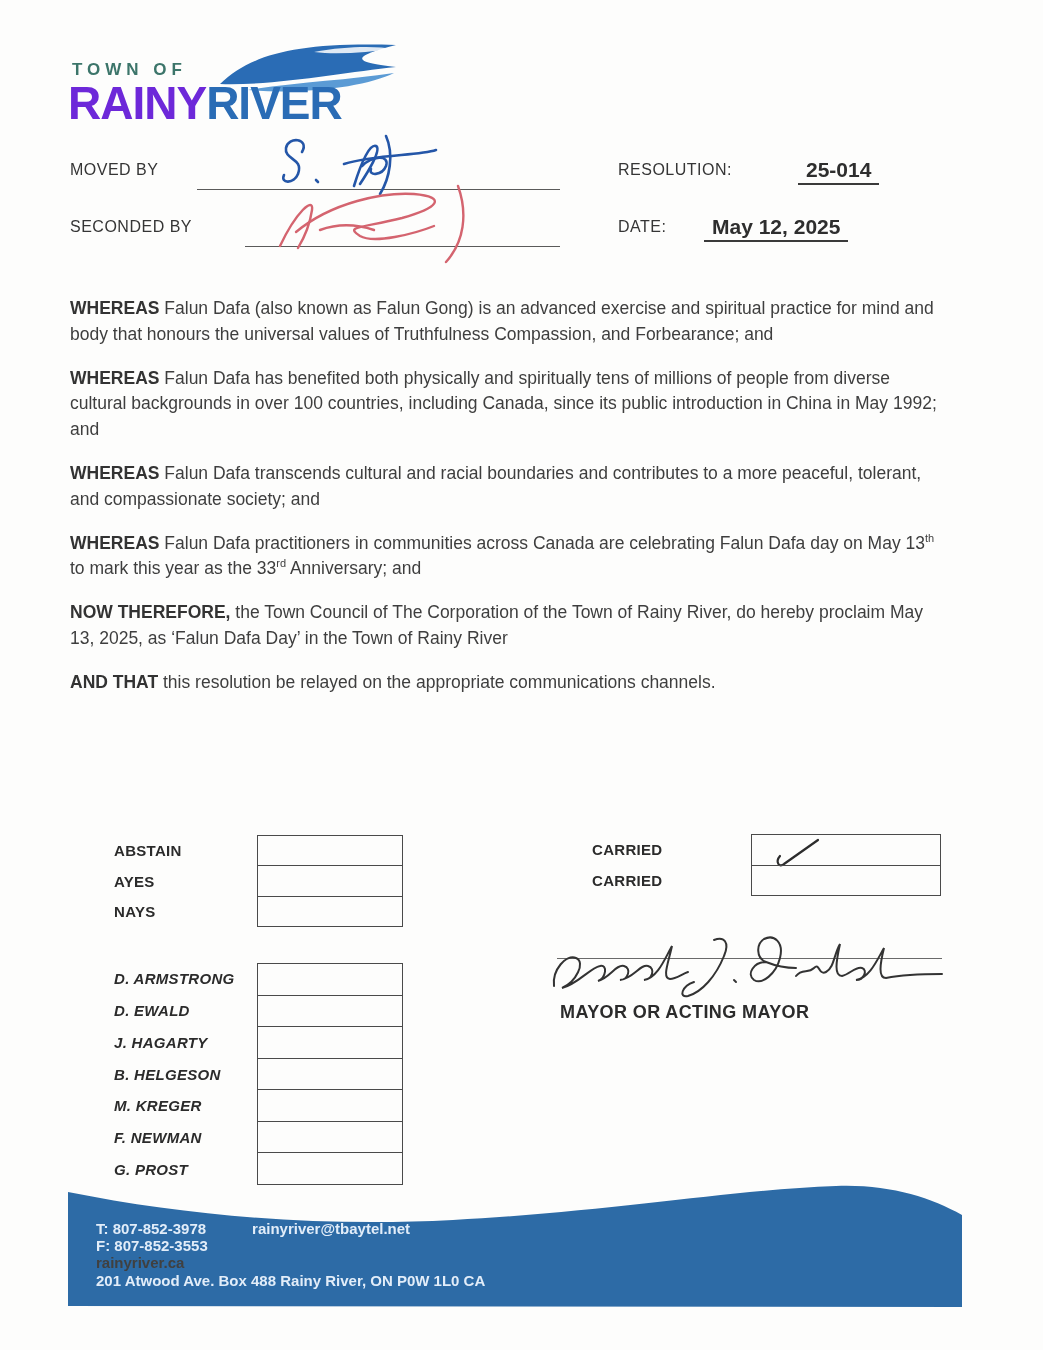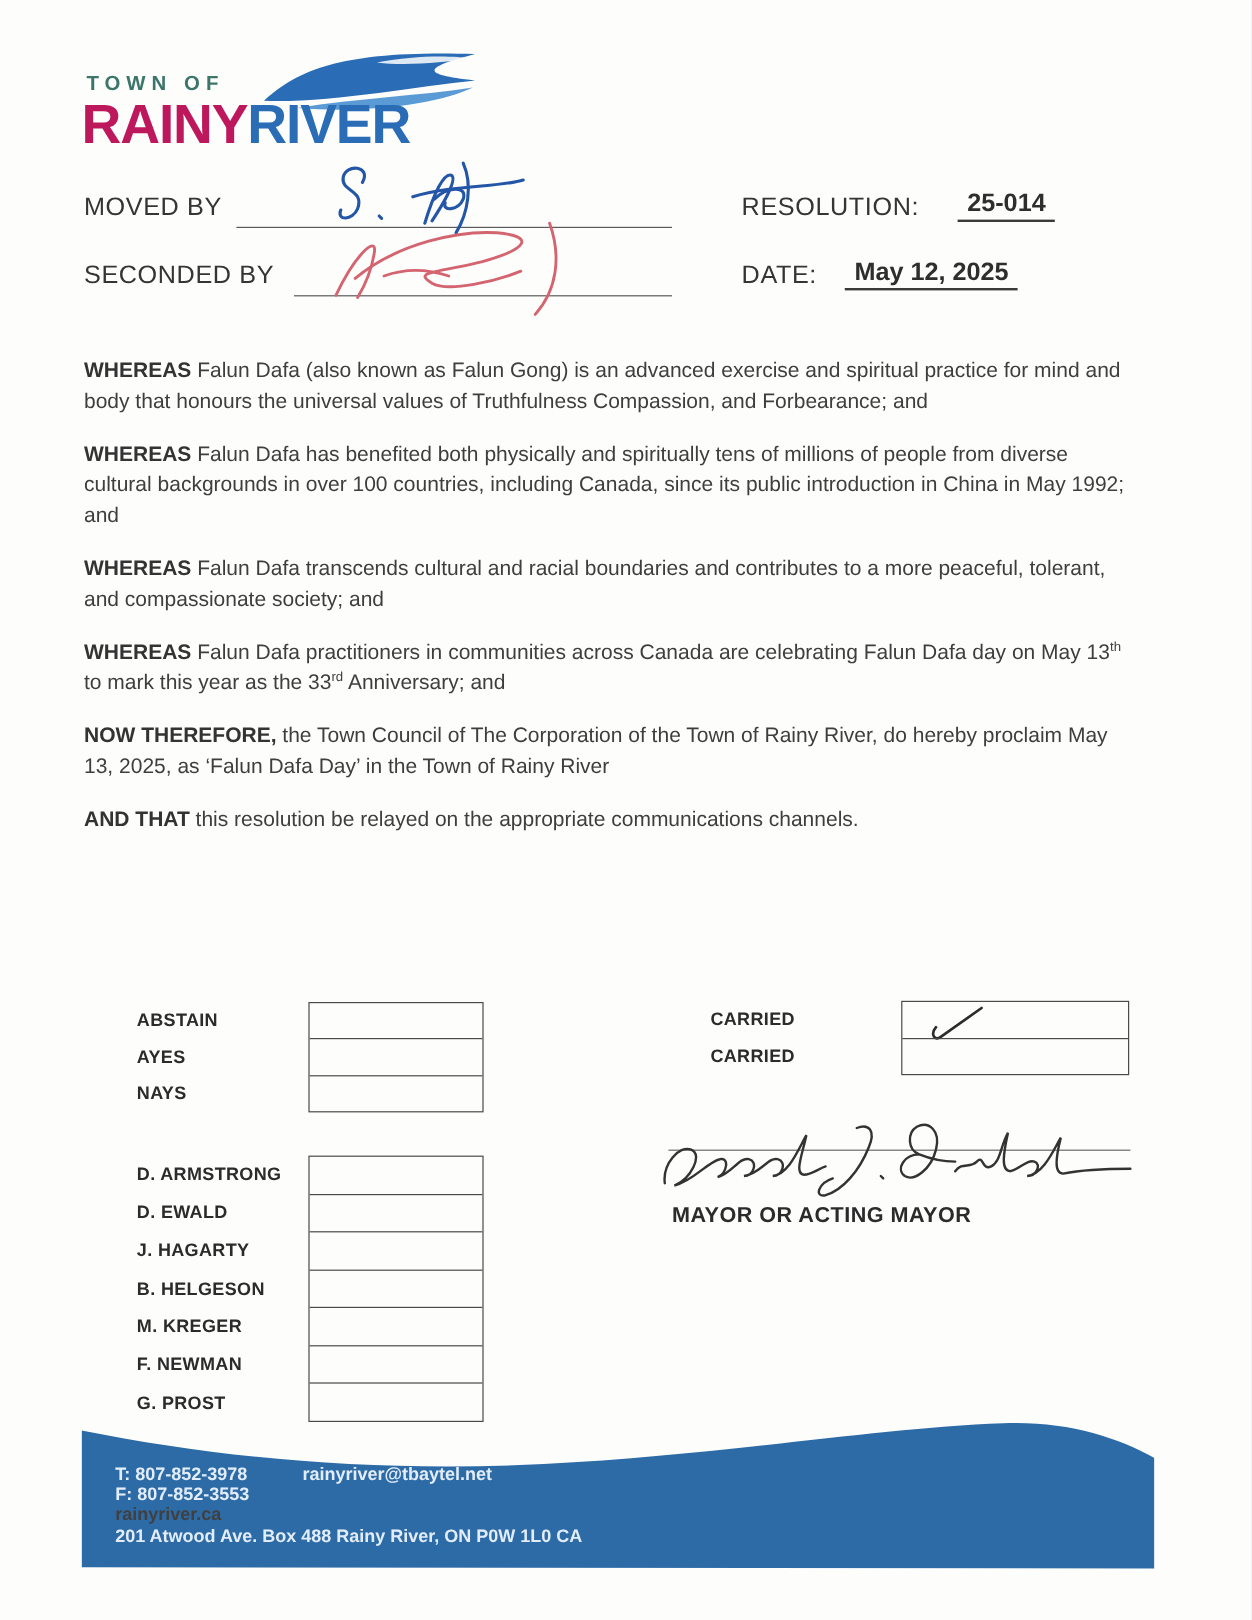--- a/index.html
+++ b/index.html
@@ -11,27 +11,27 @@
     color:#3d3d3d;
   }
 
   
   .logo { position:absolute; left:68px; top:48px; width:330px; height:100px; }
   .logo-townof {
     position:absolute; left:4px; top:12px;
     font-size:17px; font-weight:700; letter-spacing:5px; color:#3c756a;
   }
   .logo-word { position:absolute; left:0; top:32px; font-size:46px; font-weight:800; letter-spacing:-1px; line-height:1; white-space:nowrap; }
-  .logo-rainy { color:#be185d; }
+  .logo-rainy { color:#6d28d9; }
   .logo-river { color:#2a6cb5; }
   .logo-swoosh { position:absolute; left:150px; top:-8px; width:182px; height:56px; }
 
   
   .lbl {
-    position:absolute; font-size:21px; color:#353535; letter-spacing:0.5px; white-space:nowrap;
+    position:absolute; font-size:16px; color:#353535; letter-spacing:0.5px; white-space:nowrap;
   }
   .fill-line { position:absolute; border-bottom:1.6px solid #5a5a5a; }
   .fill-value {
     position:absolute; font-size:21px; font-weight:700; color:#2e2e2e;
     border-bottom:2px solid #3a3a3a; padding:0 8px 1px 8px; white-space:nowrap;text-align:right;
   }
   .sig-svg { position:absolute; pointer-events:none; }
 
   
   .body-text { position:absolute; left:70px; top:296px; width:874px; font-size:17.5px; line-height:25.8px; color:#3e3e3e; }
@@ -128,21 +128,21 @@
   </div>
   <div class="vote-box" style="left:751px; top:834px; width:190px; height:62px;">
     <div class="cell">
       <svg class="check-svg" width="56" height="32" viewBox="0 0 56 32">
         <path d="M50,3 L16,27 C11,31 7,25 12,19" stroke="#2c2c2c" stroke-width="2.2" fill="none" stroke-linecap="round"></path>
       </svg>
     </div>
     <div class="cell"></div>
   </div>
 
-  <div class="vote-labels" style="left:82px; top:963px; height:222px;">
+  <div class="vote-labels" style="left:82px; top:963px; height:222px;font-style:italic;">
     <span style="flex:1;">D. ARMSTRONG</span>
     <span style="flex:1;">D. EWALD</span>
     <span style="flex:1;">J. HAGARTY</span>
     <span style="flex:1;">B. HELGESON</span>
     <span style="flex:1;">M. KREGER</span>
     <span style="flex:1;">F. NEWMAN</span>
     <span style="flex:1;">G. PROST</span>
   </div>
   <div class="vote-box" style="left:257px; top:963px; width:146px; height:222px;">
     <div class="cell"></div>

